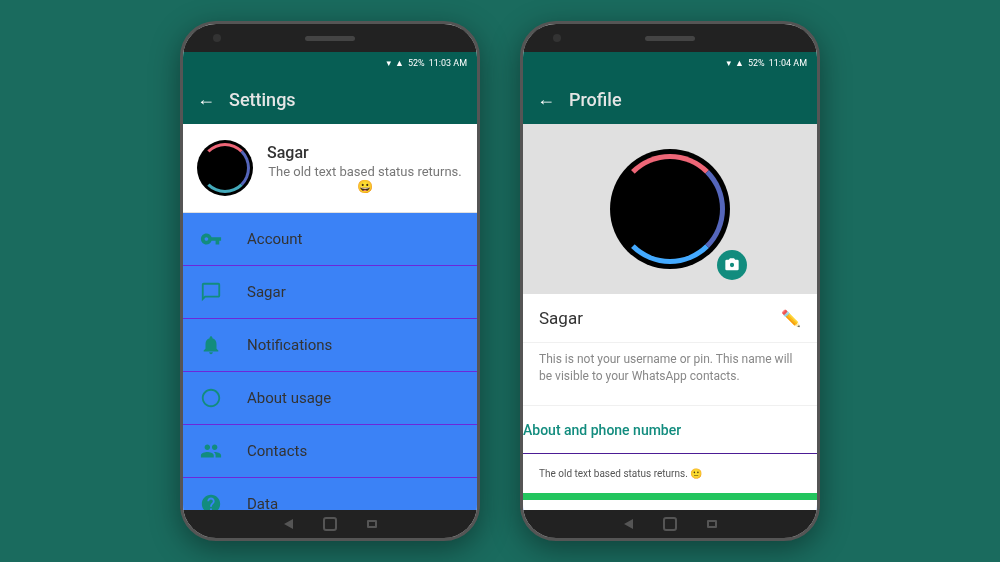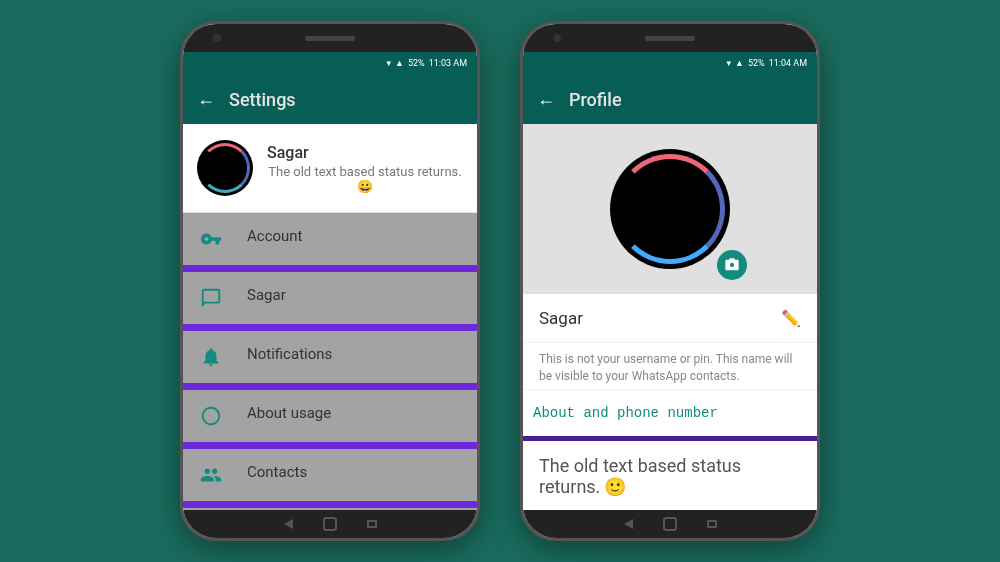--- a/index.html
+++ b/index.html
@@ -90,21 +90,21 @@
     }
     .app-bar-title {
       color: #e5e5e5;
       font-size: 18px;
       font-weight: 500;
     }
 
     
     .phone-content {
       flex: 1;
-      background: #a3a3a3;
+      background: #3b82f6;
       overflow: hidden;
       display: flex;
       flex-direction: column;
     }
 
     
     .settings-profile-row {
       display: flex;
       align-items: center;
       padding: 16px 14px;
@@ -145,23 +145,24 @@
     .settings-profile-status {
       font-size: 13px;
       color: #777;
       margin-top: 2px;
       text-align: center;
     }
 
     
     .settings-menu-item {
       display: flex;
+      align-items: center;
       padding: 14px 16px;
       gap: 24px;
-      border-bottom: 7px solid #6d28d9;
+      border-bottom: 1px solid #6d28d9;
       cursor: pointer;
     }
     .settings-menu-icon {
       width: 24px;
       height: 24px;
       display: flex;
       align-items: center;
       justify-content: center;
       color: #547;
       font-size: 18px;
@@ -239,40 +240,39 @@
     .profile-field-name {
       font-size: 17px;
       color: #333;
       font-weight: 400;
     }
     .profile-edit-icon {
       color: #128c7e;
       font-size: 16px;
     }
     .profile-field-hint {
-      padding: 8px 16px 4px;
+      padding: 8px 16px 20px;
       font-size: 12px;
       color: #888;
       border-bottom: 1px solid #f0f0f0;
       line-height: 1.4;
     }
     .profile-about-link {
-      padding: 14px 10px;
-      border-bottom: 5px solid #4c1d95;
-      font-family: Liberation Mono, monospace;
+      padding: 14px 0;
+      border-bottom: 1px solid #4c1d95;
     }
     .profile-about-link span {
       font-size: 14px;
       color: #128c7e;
       font-weight: 500;
     }
     .profile-status-row {
       padding: 14px 16px;
-      border-bottom: 1px solid #22c55e;
-      font-size: 18px;
+      border-bottom: 7px solid #22c55e;
+      font-size: 10px;
       color: #555;
     }
     .profile-phone-row {
       padding: 14px 16px;
       display: flex;
       align-items: center;
       gap: 10px;
     }
     .profile-phone-code {
       font-size: 14px;

